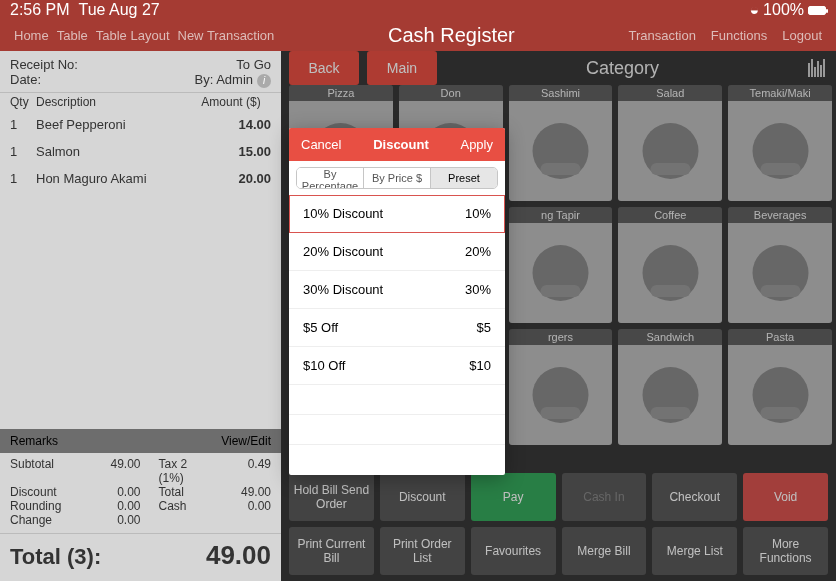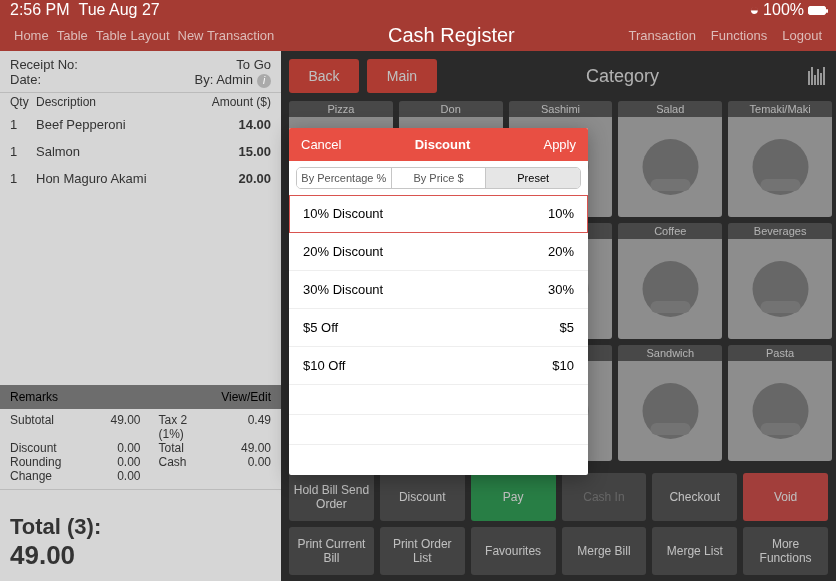--- a/index.html
+++ b/index.html
@@ -19,52 +19,52 @@
 .navbar .center { flex:1; text-align:center; color:#fff; font-size:20px; }
 .navbar .right { flex:0 0 auto; }
 
 
 .main { display:flex; height:530px; }
 .receipt { width:281px; background:#d6d6d6; display:flex; flex-direction:column; color:#333; }
 .receipt-head { padding:6px 10px 4px; font-size:13px; border-bottom:1px solid #bbb; }
 .receipt-head .row { display:flex; justify-content:space-between; }
 .info-icon { width:14px; height:14px; border-radius:50%; background:#aaa; color:#fff; display:inline-flex; align-items:center; justify-content:center; font-size:10px; font-style:italic; margin-left:4px; }
 .receipt-cols { display:flex; padding:2px 10px; font-size:12px; }
-.receipt-cols .c1 { width:26px; } .receipt-cols .c2 { flex:1; } .receipt-cols .c3 { width:80px; text-align:right; }
+.receipt-cols .c1 { width:26px; } .receipt-cols .c2 { flex:1; } .receipt-cols .c3 { width:80px; text-align:center; }
 .receipt-items { flex:1; }
 .receipt-items .line { display:flex; padding:6px 10px; font-size:13px; }
 .remarks { background:#6d6d6d; color:#000000; font-size:12px; display:flex; justify-content:space-between; padding:5px 10px; }
 .totals { padding:4px 10px 6px; font-size:12px; }
 .totals .trow { display:flex; }
 .totals .trow span { width:25%; } .totals .trow span.r { text-align:right; }
-.grand { padding:24px 10px 10px; display:flex; justify-content:space-between; align-items:baseline; border-top:1px solid #bbb;flex-direction:column; }
+.grand { padding:6px 10px 10px; display:flex; justify-content:space-between; align-items:baseline; border-top:1px solid #bbb; }
 .grand .lab { font-size:22px; font-weight:600; } .grand .val { font-size:26px; font-weight:600; }
 
 .rightpane { flex:1; position:relative; display:flex; flex-direction:column; }
-.toprow { height:50px; display:flex; align-items:center; gap:8px; padding:16px 8px; }
+.toprow { height:34px; display:flex; align-items:center; gap:8px; padding:16px 8px; }
 .btn { background:#e84f43; color:#fff; border:none; border-radius:3px; font-size:14px; display:flex; align-items:center; justify-content:center; }
 .btn.dark { background:#5a5a5a; } .btn.green { background:#36a85c; } .btn.red { background:#d9534f; } .btn.muted { background:#5a5a5a; color:#888; }
 .toprow .btn { width:70px; height:34px; }
 .cat-title { flex:1; text-align:center; color:#eee; font-size:18px; }
 .barcode { width:20px; height:18px; display:flex; align-items:flex-end; gap:1px; }
 .barcode i { width:2px; background:#ccc; display:block; }
 
 .catgrid { flex:1; padding:0 4px 0 8px; display:grid; grid-template-columns:repeat(5,1fr); grid-auto-rows:116px; gap:6px; position:relative; overflow:hidden; }
 .tile { background:#4a4a4a; border-radius:3px; display:flex; flex-direction:column; overflow:hidden; }
 .tile .label { background:#606060; color:#eee; font-size:11px; text-align:center; padding:2px 0; }
 .tile .img { flex:1; background:#bdbdbd; display:flex; align-items:center; justify-content:center; }
 .tile .img svg { width:80%; height:80%; }
 
 .actions { display:grid; grid-template-columns:repeat(6,1fr); grid-auto-rows:48px; gap:6px; padding:6px 8px; }
 .actions .btn { width:100%; height:100%; font-size:12px; text-align:center; line-height:1.2; padding:4px; }
 
 .dim { position:absolute; inset:0; background:rgba(0,0,0,0.25); }
 
 
-.popup { position:absolute; left:289px; top:128px; width:299px; background:#fff; border-radius:2px; box-shadow:0 4px 20px rgba(0,0,0,.3); z-index:50; overflow:hidden; }
+.popup { position:absolute; left:289px; top:128px; width:216px; background:#fff; border-radius:2px; box-shadow:0 4px 20px rgba(0,0,0,.3); z-index:50; overflow:hidden; }
 .popup-head { background:#e84f43; color:#fff; display:flex; align-items:center; justify-content:space-between; padding:9px 12px; font-size:13px; }
 .popup-head .title { font-weight:600; }
 .seg { display:flex; margin:6px 7px; border:1px solid #c6c6c6; border-radius:5px; overflow:hidden; height:22px; }
 .seg button { flex:1; background:#fff; border:none; font-size:11px; color:#555; border-right:1px solid #c6c6c6; }
 .seg button:last-child { border-right:none; }
 .seg button.active { background:#e6e6e6; color:#000; }
 .presets { }
 .preset-row { display:flex; justify-content:space-between; padding:11px 14px; font-size:13px; border-bottom:1px solid #eee; }
 .preset-row.sel { outline:1px solid #d9534f; outline-offset:-1px; }
 .preset-blank { height:30px; border-bottom:1px solid #eee; }

